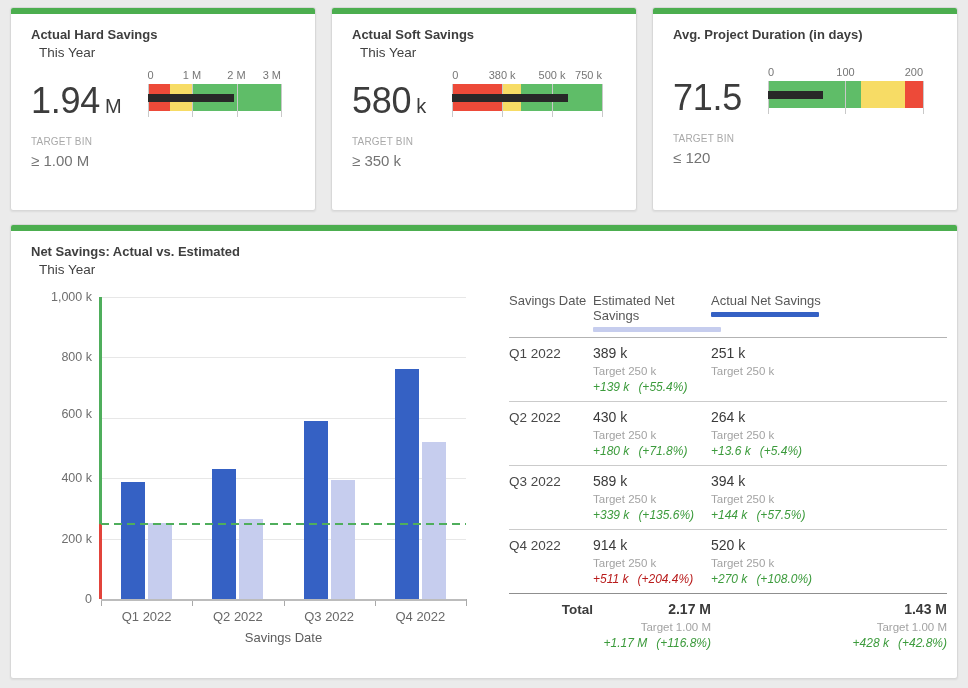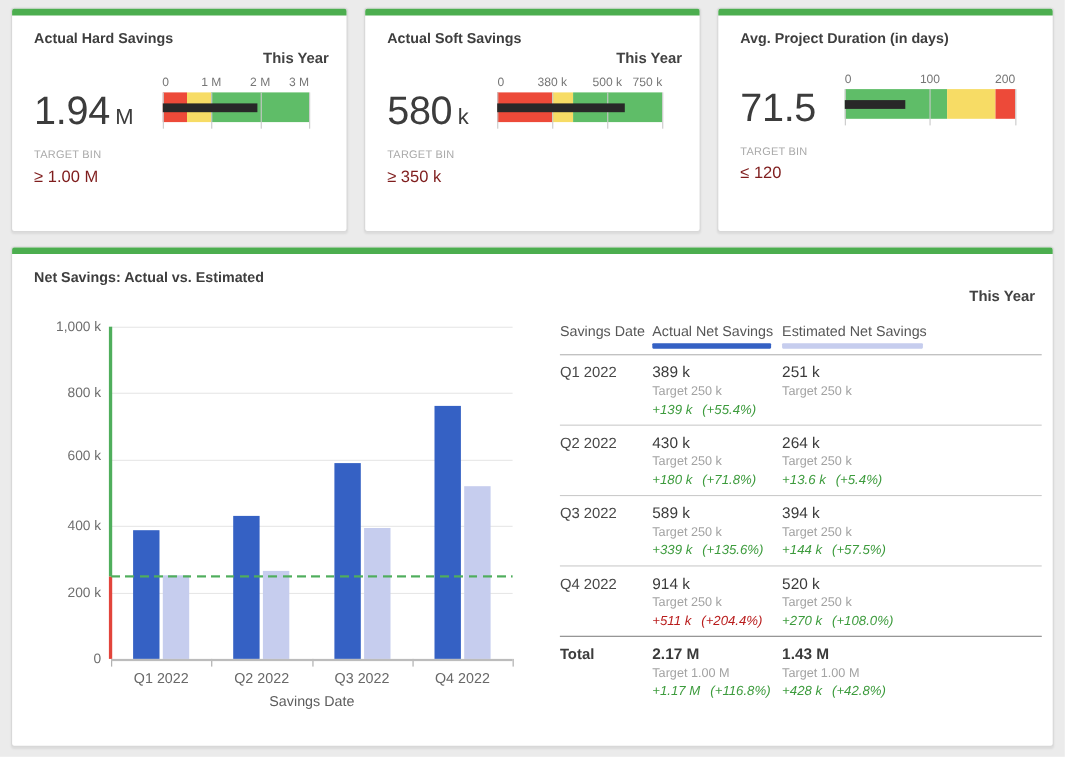--- a/index.html
+++ b/index.html
@@ -4,55 +4,55 @@
 <style>
   * { margin:0; padding:0; box-sizing:border-box; }
   html,body { width:968px; height:688px; }
   body { background:#ebebeb; font-family:"Liberation Sans", sans-serif; position:relative; }
   .top-row { position:absolute; left:10px; top:7px; width:948px; display:flex; gap:15px; }
   .card { background:#fff; border:1px solid #d8d8d8; border-radius:3px; box-shadow:0 1px 2px rgba(0,0,0,0.07); overflow:visible; }
   .kpi-card { flex:1; height:204px; }
   .accent { height:6px; background:#4cae4f; border-radius:2px 2px 0 0; }
   .card-body { padding:0 16px 0 20px; }
   .card-title { font-size:13px; font-weight:700; color:#3e3e3e; margin-top:13px; }
-  .card-subtitle { font-size:13.5px; font-weight:700; color:#424242; margin:3px 0 0 8px;text-align:right; }
+  .card-subtitle { font-size:13.5px; font-weight:400; color:#424242; margin:3px 0 0 8px; }
   .kpi-row { display:flex; align-items:flex-start; margin-top:8px; height:50px; padding-right:18px; }
   .no-subtitle .kpi-row { margin-top:23px; }
   .kpi-valuewrap { display:flex; align-items:baseline; margin-top:14px; }
   .kpi-value { font-size:36px; font-weight:400; color:#3c3c3c; line-height:38px; letter-spacing:-0.3px; }
   .kpi-unit { font-size:20px; color:#3c3c3c; margin-left:5px; }
   .bullet { flex:1 1 auto; max-width:160px; min-width:0; margin-left:26px; position:relative; }
   .bullet-ticks { position:relative; height:16px; font-size:11px; color:#767676; }
   .btick { position:absolute; top:1px; white-space:nowrap; }
   .bullet-track { position:relative; height:27px; }
   .bband { position:absolute; top:0; height:27px; }
   .bgrid { position:absolute; top:0; width:1px; height:33px; background:#c9c9c9; }
   .bmeasure { position:absolute; left:0; top:50%; transform:translateY(-50%); height:8px; background:#282828; }
   .target-bin-label { margin-top:18px; font-size:10px; color:#a9a9a9; letter-spacing:0.2px; }
-  .target-bin-value { margin-top:5px; font-size:15px; color:#7f1d1d; }
+  .target-bin-value { margin-top:5px; font-size:15px; color:#737373; }
 
   .main-card { position:absolute; left:10px; top:224px; width:948px; height:455px; }
   .plot { position:absolute; left:90px; top:72px; width:365px; height:302px; }
   .hgrid { position:absolute; left:0; width:100%; height:1px; background:#e7e7e7; }
   .ylab { position:absolute; right:100%; margin-right:9px; transform:translateY(-50%); font-size:12.5px; color:#6e6e6e; white-space:nowrap; }
   .yaxis { position:absolute; left:-2px; width:3px; }
   .tline { position:absolute; left:0; width:100%; height:2.5px;
            background:repeating-linear-gradient(90deg, var(--tc) 0 8px, transparent 8px 13px); }
   .bar { position:absolute; bottom:0; }
   .xaxis { position:absolute; left:0; top:302px; width:100%; height:1.5px; background:#bcbcbc; }
   .xtick { position:absolute; top:302px; width:1px; height:7px; background:#a9a9a9; }
   .xlab { position:absolute; top:312px; transform:translateX(-50%); font-size:13px; color:#686868; white-space:nowrap; }
   .xaxis-title { position:absolute; left:90px; top:405px; width:365px; text-align:center; font-size:13px; color:#5d5d5d; }
 
   .net-table { position:absolute; left:498px; top:60px; width:438px; }
   .thead { display:grid; grid-template-columns:84px 118px 1fr; align-items:start; padding-bottom:5px; border-bottom:1px solid #b3b3b3; }
   .th { font-size:13px; color:#575757; padding-top:8px; line-height:15px; }
   .legend-bar { height:5px; margin-top:4px; border-radius:1px; }
   .trow { display:grid; grid-template-columns:84px 118px 1fr; padding:7px 0 7px; border-bottom:1px solid #cbcbcb; }
-  .trow.total { border-bottom:none; border-top:1px solid #8f8f8f; margin-top:-1px; }
+  .trow.total { border-bottom:none; border-top:1px solid #8f8f8f; margin-top:-1px;text-align:right; }
   .date-cell { font-size:13.5px; color:#484848; padding-top:1px; }
   .trow.total .date-cell { font-weight:700; color:#3c3c3c; }
   .val { font-size:14px; line-height:16px; color:#3a3a3a; }
   .trow.total .val { font-weight:700; }
   .tgt { font-size:11.5px; line-height:12px; color:#a3a3a3; margin-top:4px; }
   .delta { font-size:12px; line-height:13px; margin-top:4px;font-style:italic; }
   .delta .pct { margin-left:9px; }
 </style>
 </head>
 <body>
@@ -196,22 +196,22 @@
       <span class="xlab" style="left:319.375px">Q4 2022</span>
       <div class="xtick" style="left:273.75px"></div>
       <div class="xtick" style="left:365px"></div>
       <div class="tline" style="top:225.5px;--tc:#4fae5c"></div>
       <div class="xaxis"></div>
     </div>
   <div class="xaxis-title">Savings Date</div>
   <div class="net-table">
       <div class="thead">
         <div class="th">Savings Date</div>
+        <div class="th">Estimated Net Savings<div class="legend-bar" style="background:#c6cdee;width:128px"></div></div>
         <div class="th">Actual Net Savings<div class="legend-bar" style="background:#3561c4;width:108px"></div></div>
-        <div class="th">Estimated Net Savings<div class="legend-bar" style="background:#c6cdee;width:128px"></div></div>
       </div>
       <div class="trow">
         <div class="date-cell">Q1 2022</div>
         <div class="cell">
           <div class="val">389 k</div>
           <div class="tgt">Target 250 k</div>
           <div class="delta" style="color:#3c9b3c"><span>+139 k</span><span class="pct">(+55.4%)</span></div>
         </div>
         <div class="cell">
           <div class="val">251 k</div>

